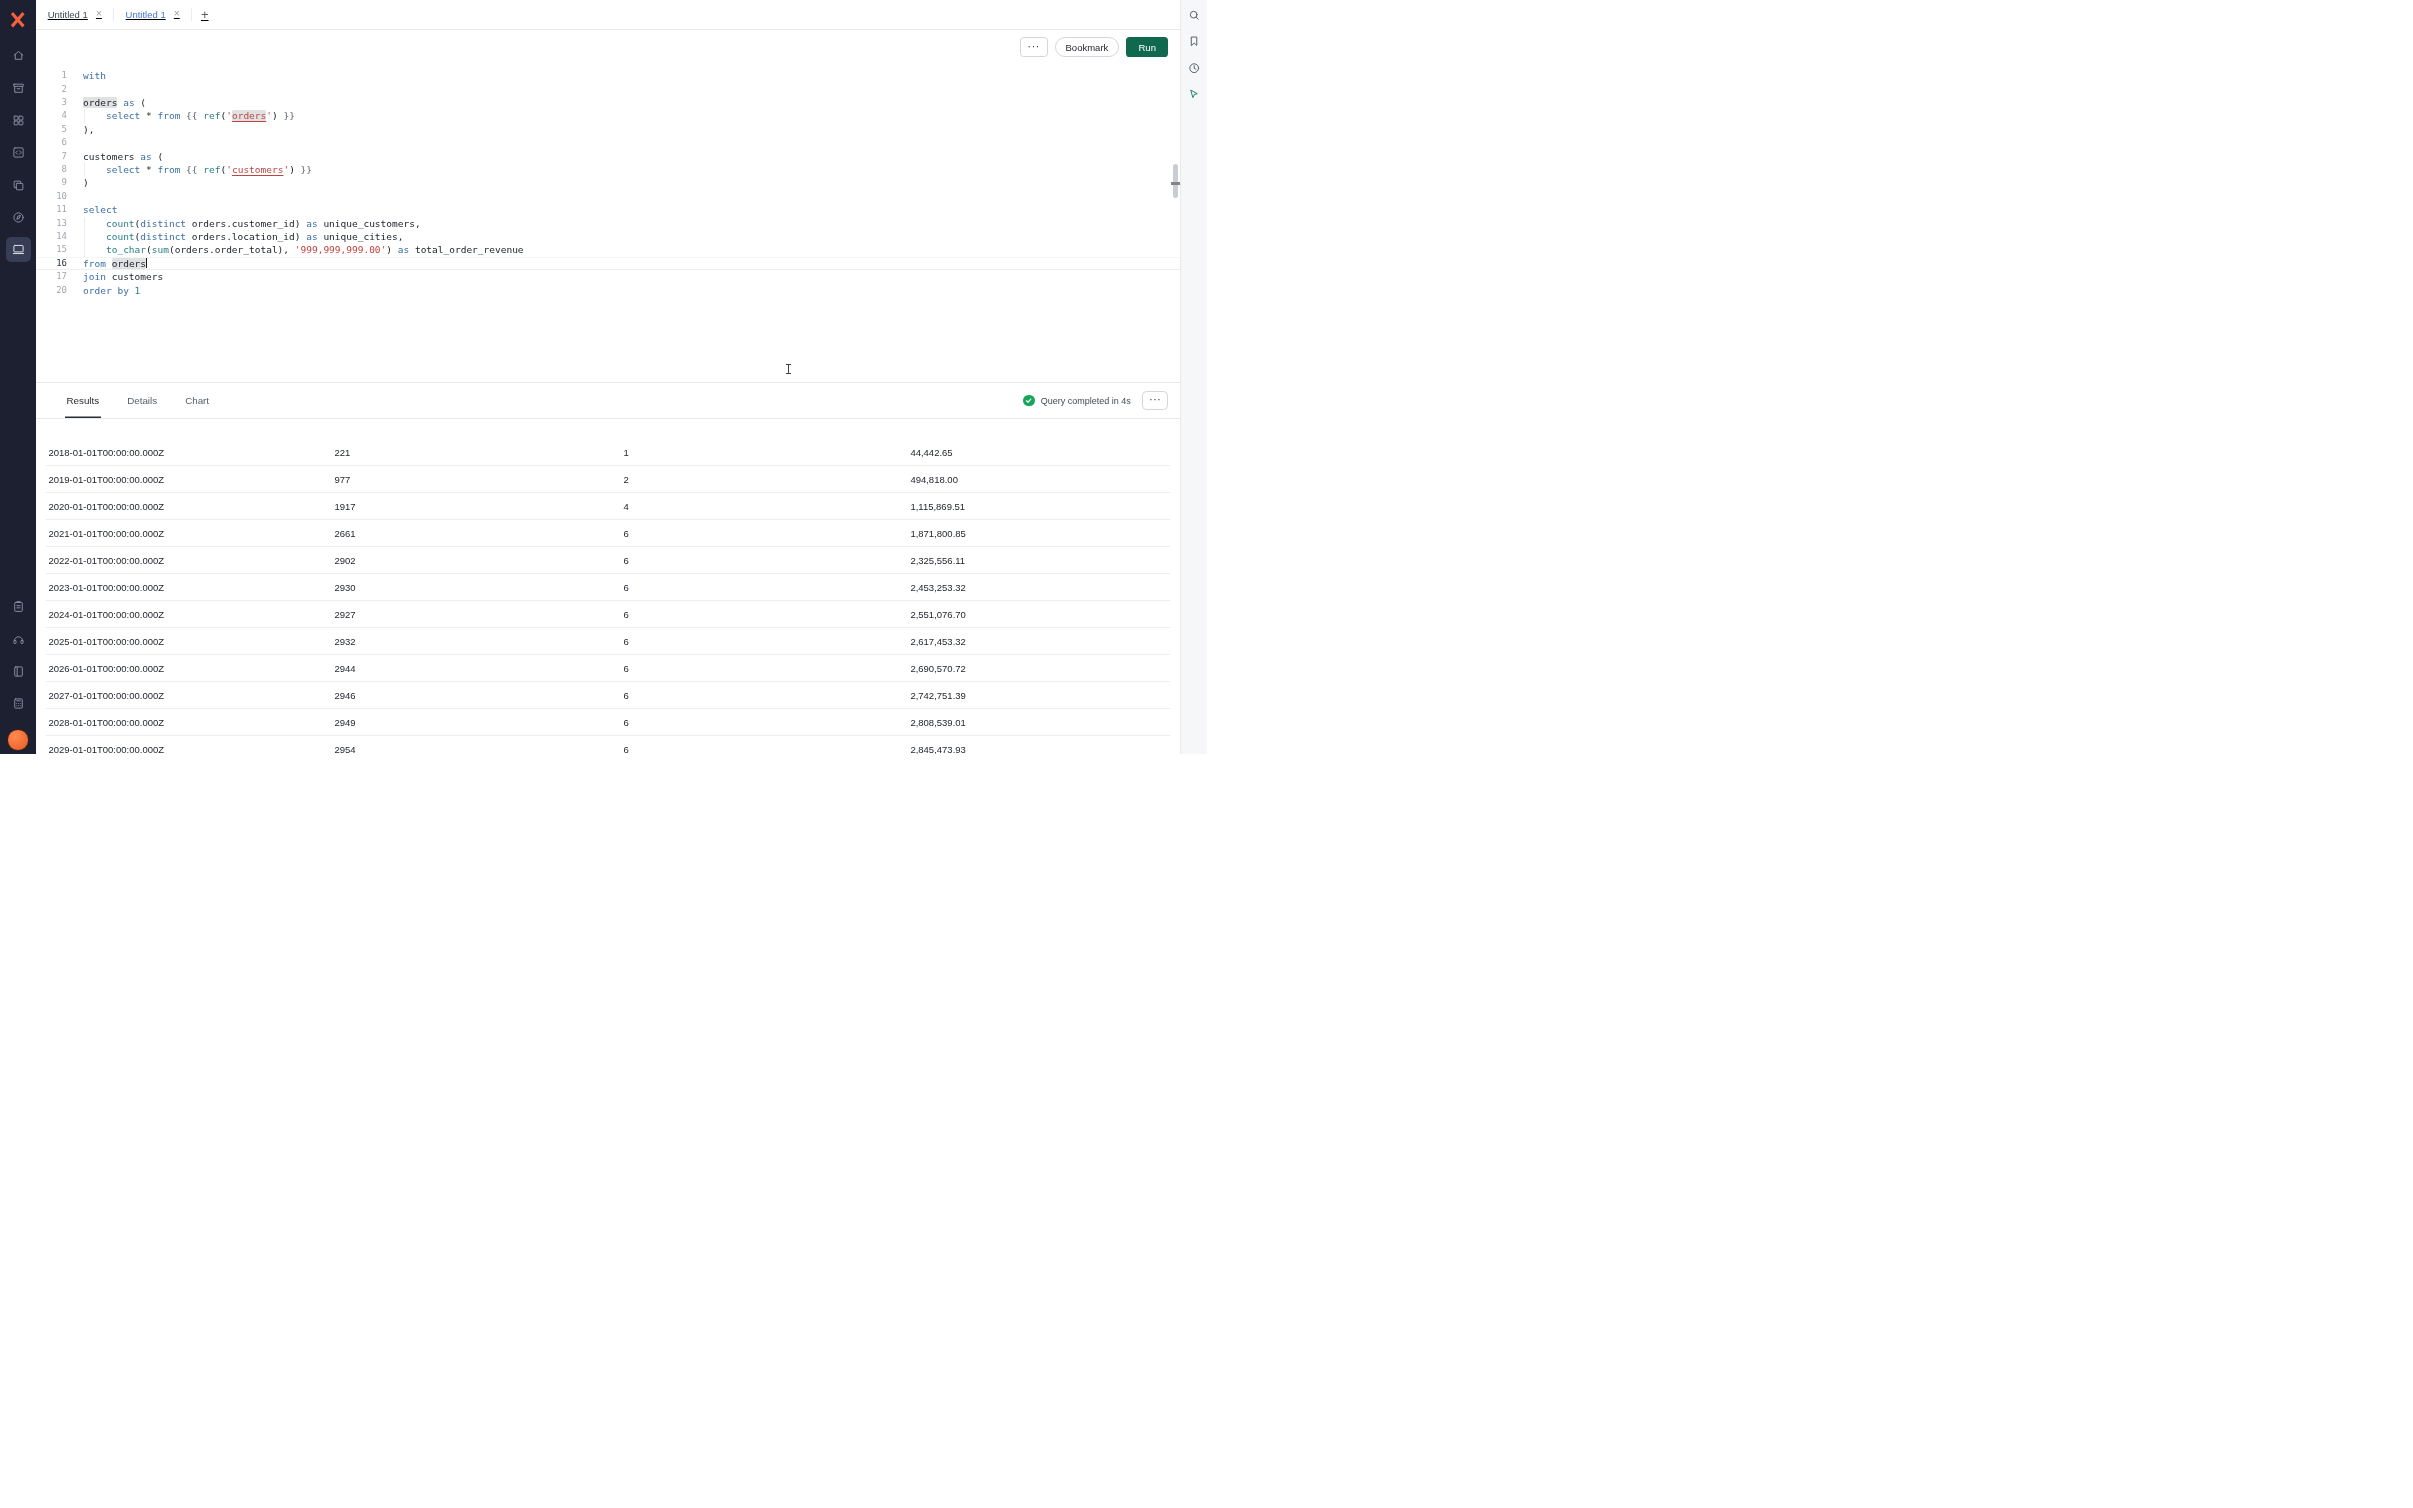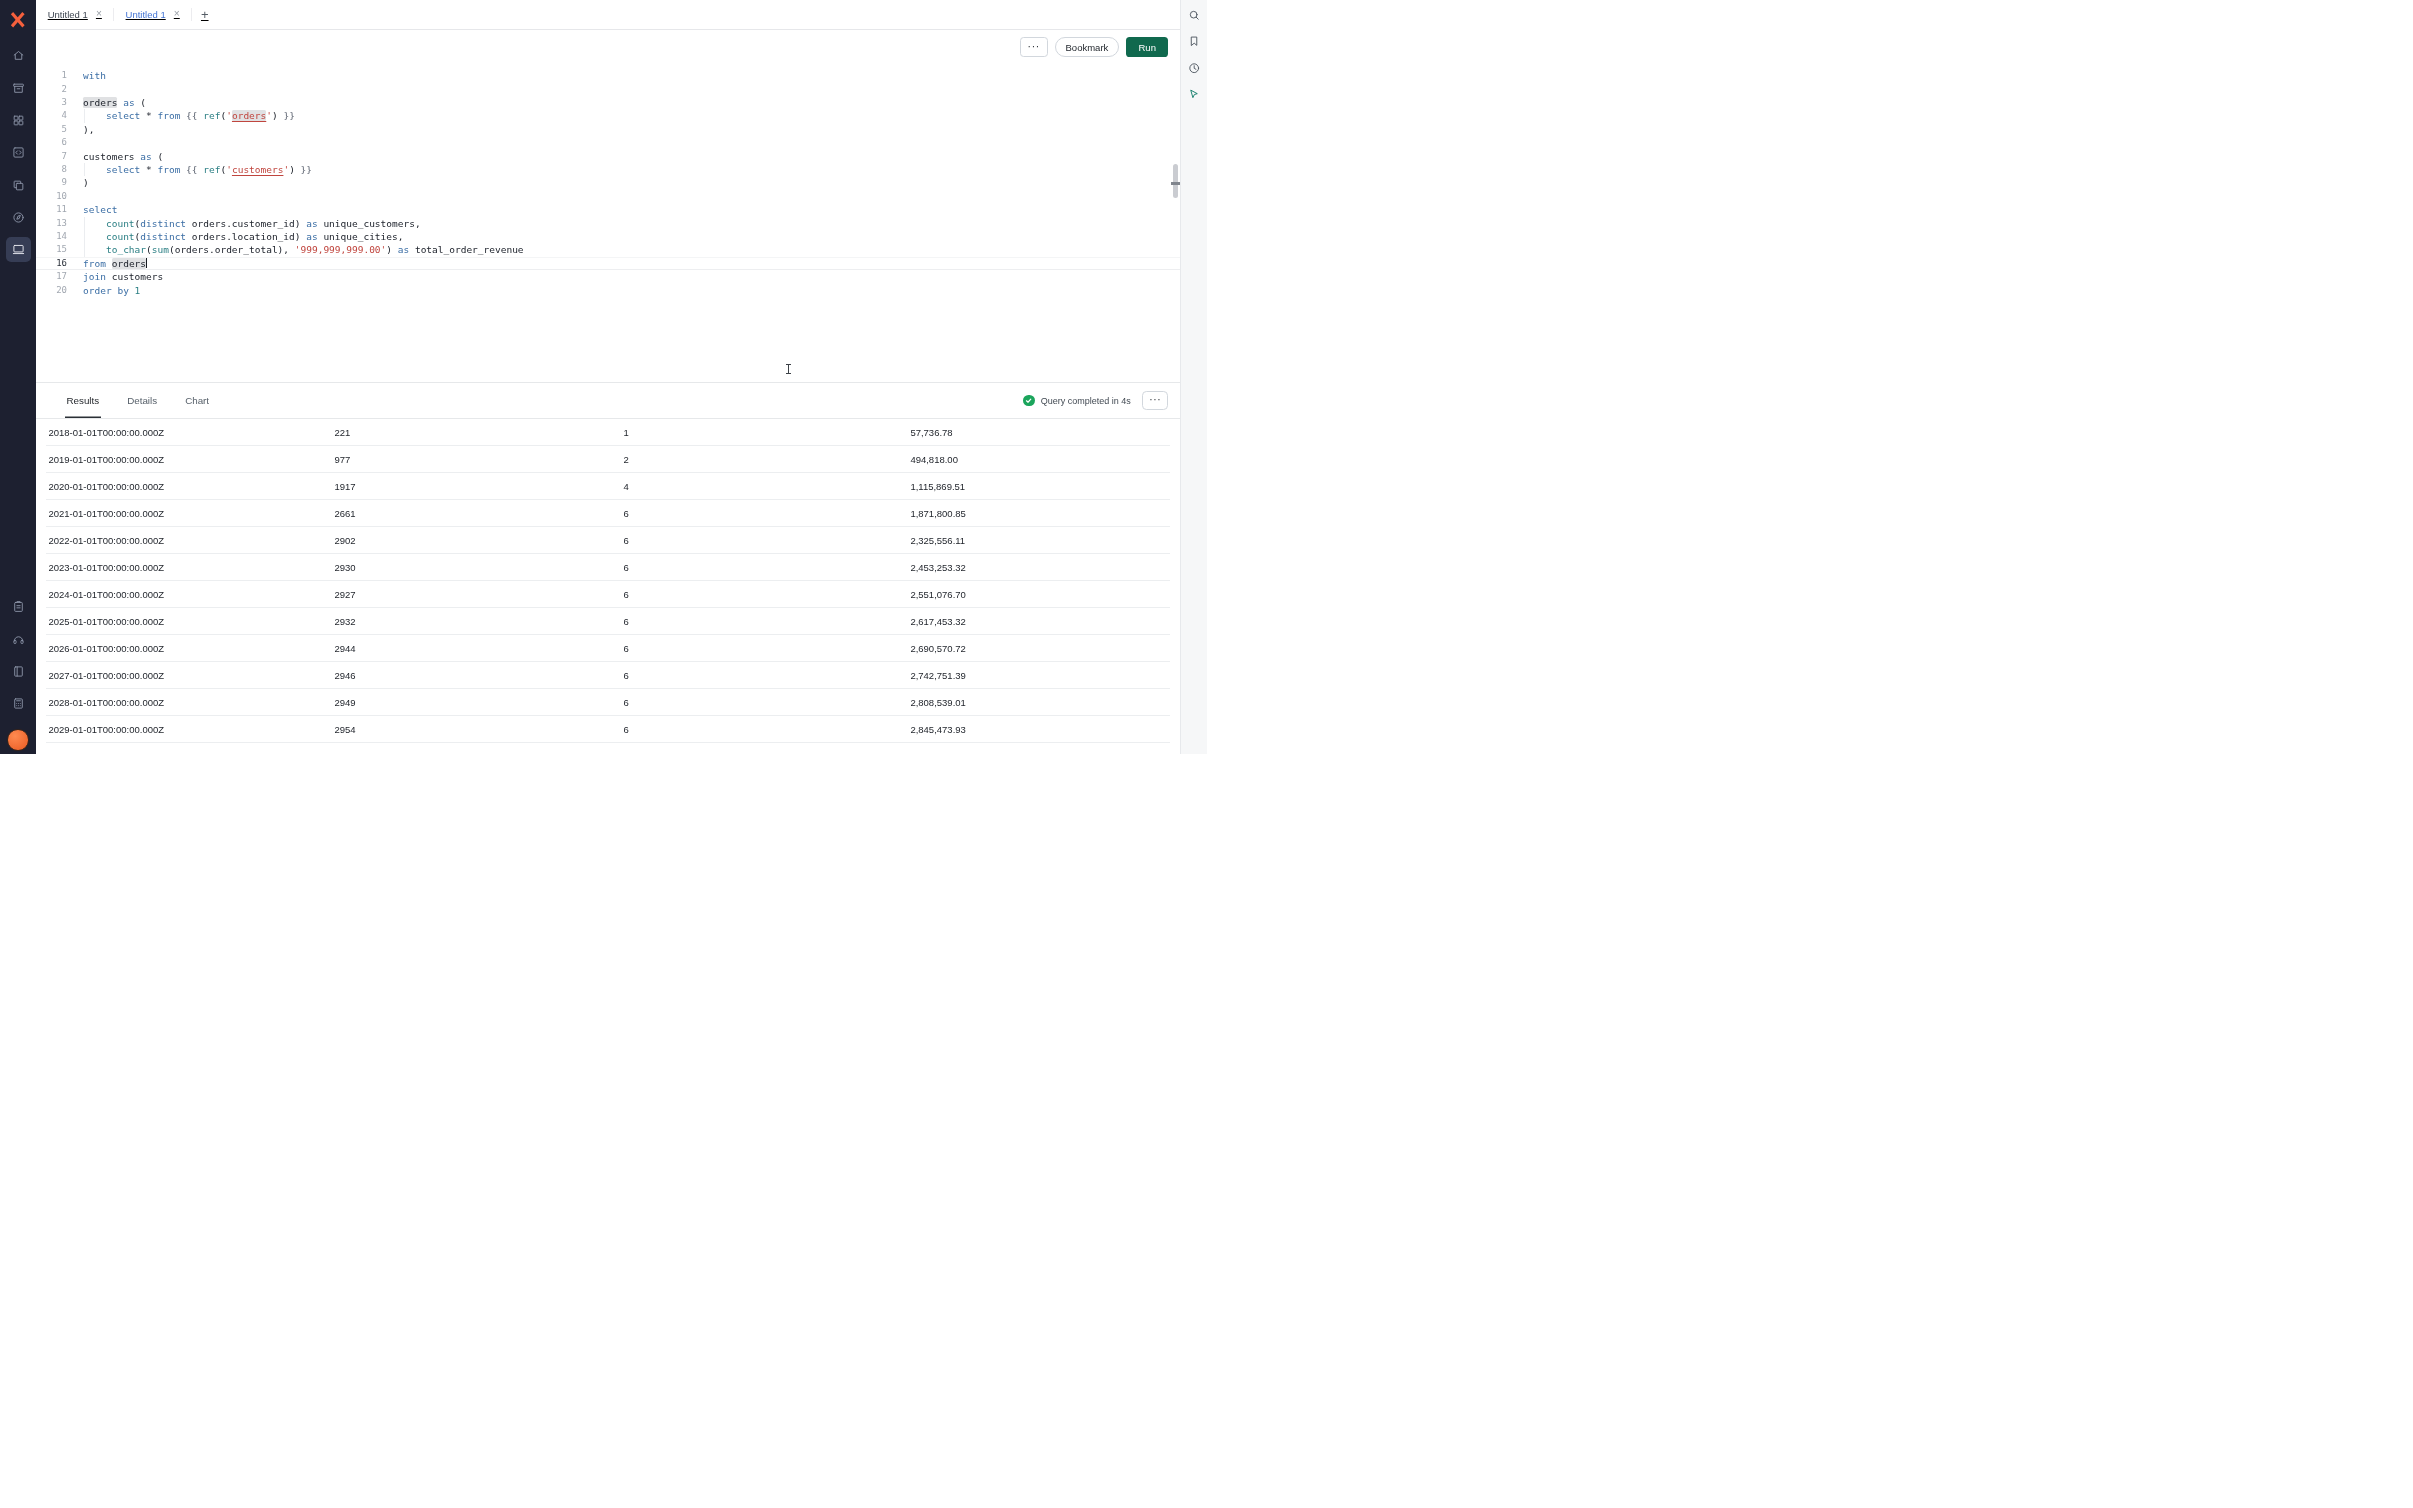--- a/index.html
+++ b/index.html
@@ -59,21 +59,21 @@
   .caret{display:inline-block;width:1.1px;height:10.2px;background:#171b21;vertical-align:-1.5px;animation:blink 1.1s steps(1) infinite;}
   @keyframes blink{50%{opacity:0;}}
   .vscroll{position:absolute;top:7.3px;right:0;bottom:0;width:9.5px;}
   .vscroll .thumb{position:absolute;top:93px;right:2.2px;width:5.1px;height:34px;background:#caccd1;border-radius:2.9px;cursor:pointer;}
   .vscroll .mark{position:absolute;top:111px;right:0;width:9.5px;height:2.9px;background:#80858d;}
   .mouse-ibeam{position:absolute;left:749px;top:299px;width:6.6px;height:12.4px;pointer-events:none;}
   .mouse-ibeam:before{content:"";position:absolute;left:2.9px;top:1.5px;bottom:1.5px;width:1.2px;background:#3c4147;}
   .mouse-ibeam:after{content:"";position:absolute;left:0.7px;right:0.7px;top:0.7px;height:1.2px;background:#3c4147;box-shadow:0 9px #3c4147;}
 
   
-  .results{flex:1;display:flex;flex-direction:column;border-top:0.7px solid #e6e8ea;min-height:0;}
+  .results{flex:1;display:flex;flex-direction:column;border-top:0.7px solid #e6e8ea;min-height:0;gap:20px;}
   .results-header{height:35px;display:flex;align-items:center;padding:0 11.7px 0 29px;border-bottom:0.7px solid #e6e8ea;flex-shrink:0;}
   .rtab{font-size:9.8px;color:#57606a;margin-right:25px;height:35px;display:flex;align-items:center;cursor:pointer;padding:0 1.5px;}
   .rtab.active{color:#1f2328;box-shadow:inset 0 -1.5px #2b3036;}
   .results-status{margin-left:auto;display:flex;align-items:center;gap:5.8px;}
   .check-circle{width:11.7px;height:11.7px;border-radius:50%;background:#1ba55c;display:flex;align-items:center;justify-content:center;flex-shrink:0;}
   .check-circle svg{width:7.3px;height:7.3px;}
   .status-text{font-size:9px;color:#424a53;margin-right:5.8px;}
   .rbtn-more{border:0.7px solid #d2d7dd;background:#fff;border-radius:4.4px;width:26px;height:19.7px;display:flex;align-items:center;justify-content:center;color:#24292f;font-size:10.2px;letter-spacing:0.7px;cursor:pointer;padding-bottom:2.9px;}
 
   .table{flex:1;overflow:hidden;margin:0 10.2px;}
@@ -239,21 +239,21 @@
           <span class="status-text">Query completed in 4s</span>
           <button class="rbtn-more">···</button>
         </div>
       </div>
       <div class="table">
         <div id="table-body">
             <div class="trow">
               <div class="tcell">2018-01-01T00:00:00.000Z</div>
               <div class="tcell">221</div>
               <div class="tcell">1</div>
-              <div class="tcell">57,736.78</div>
+              <div class="tcell">44,442.65</div>
             </div>
             <div class="trow">
               <div class="tcell">2019-01-01T00:00:00.000Z</div>
               <div class="tcell">977</div>
               <div class="tcell">2</div>
               <div class="tcell">494,818.00</div>
             </div>
             <div class="trow">
               <div class="tcell">2020-01-01T00:00:00.000Z</div>
               <div class="tcell">1917</div>

